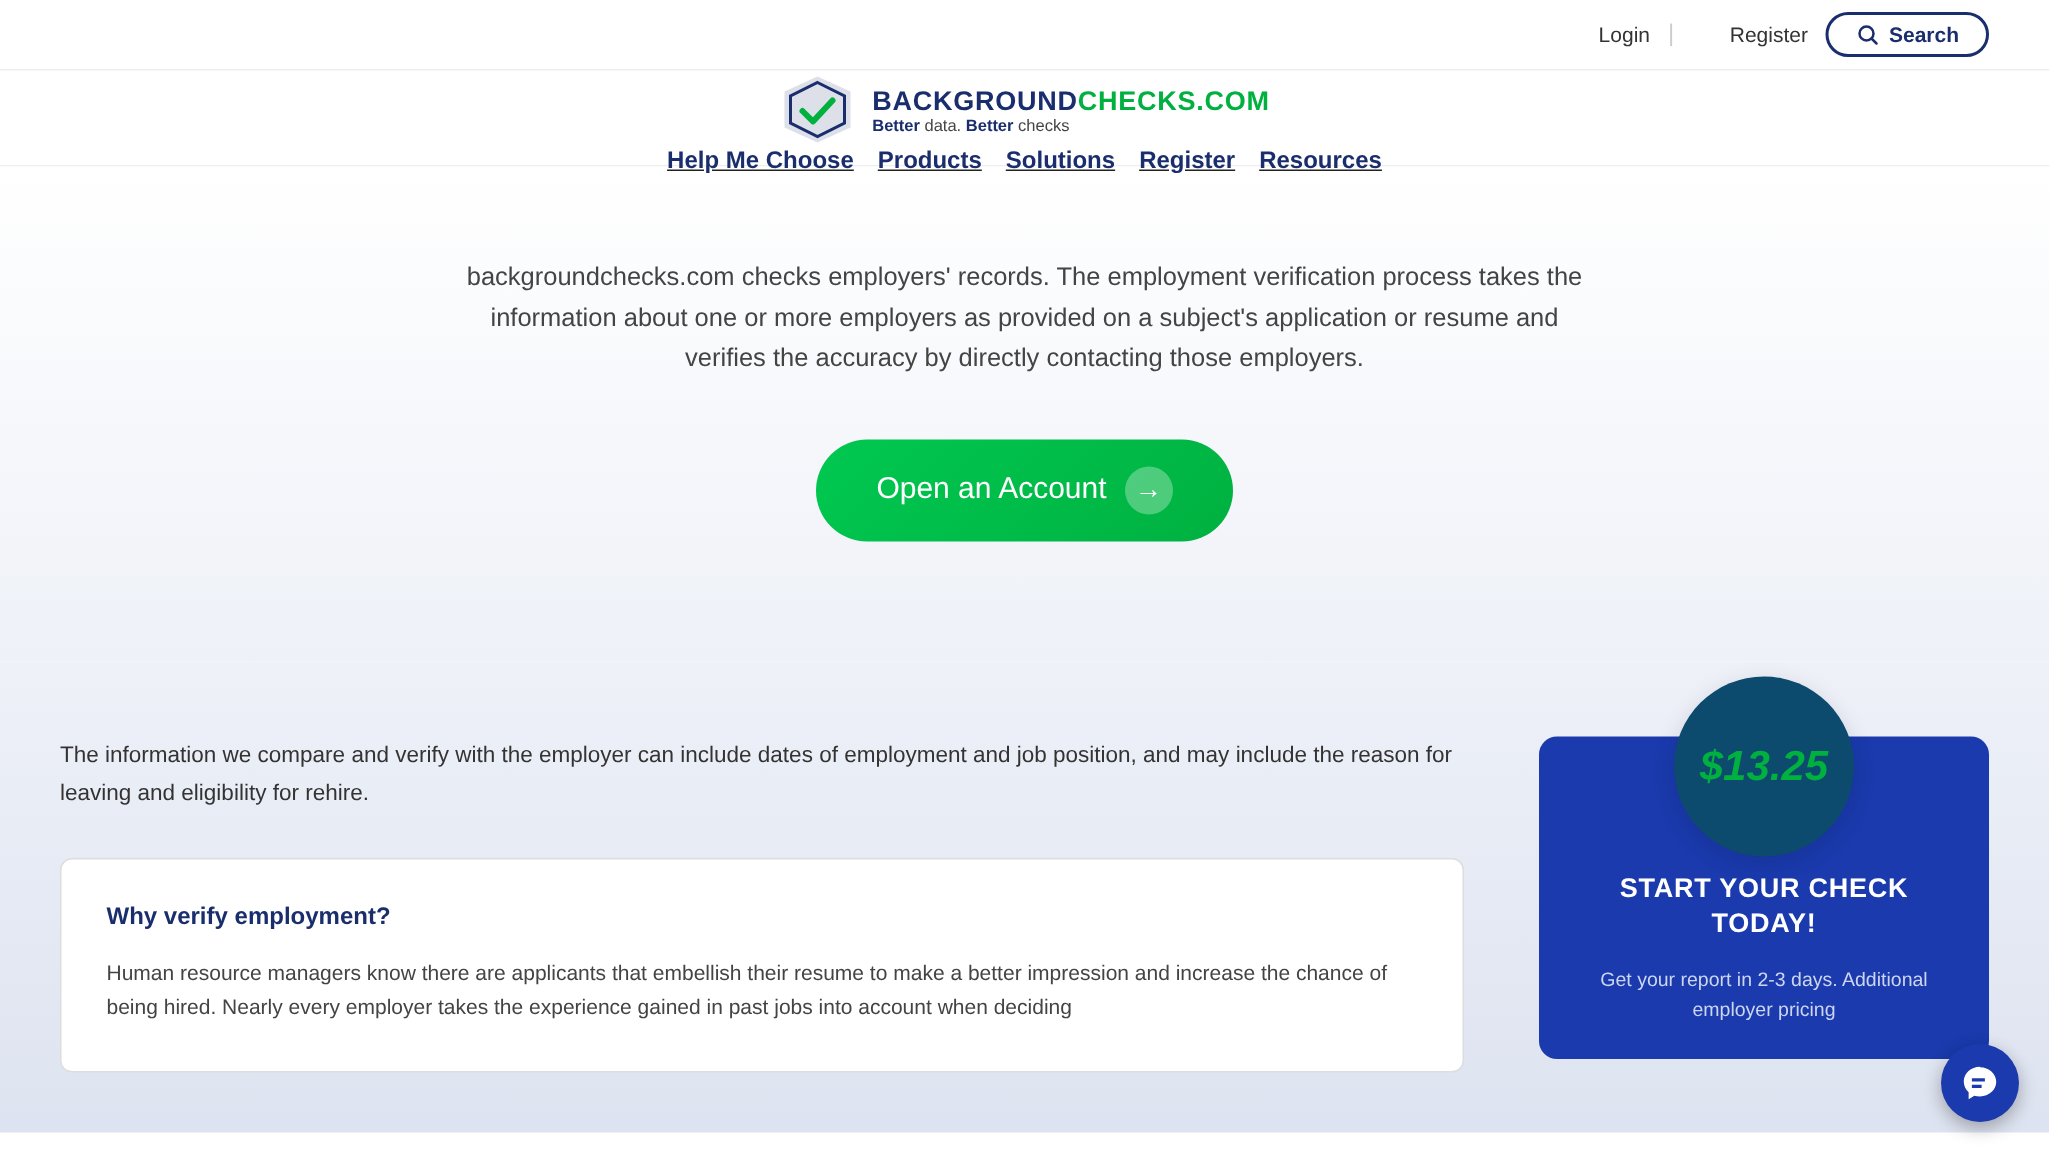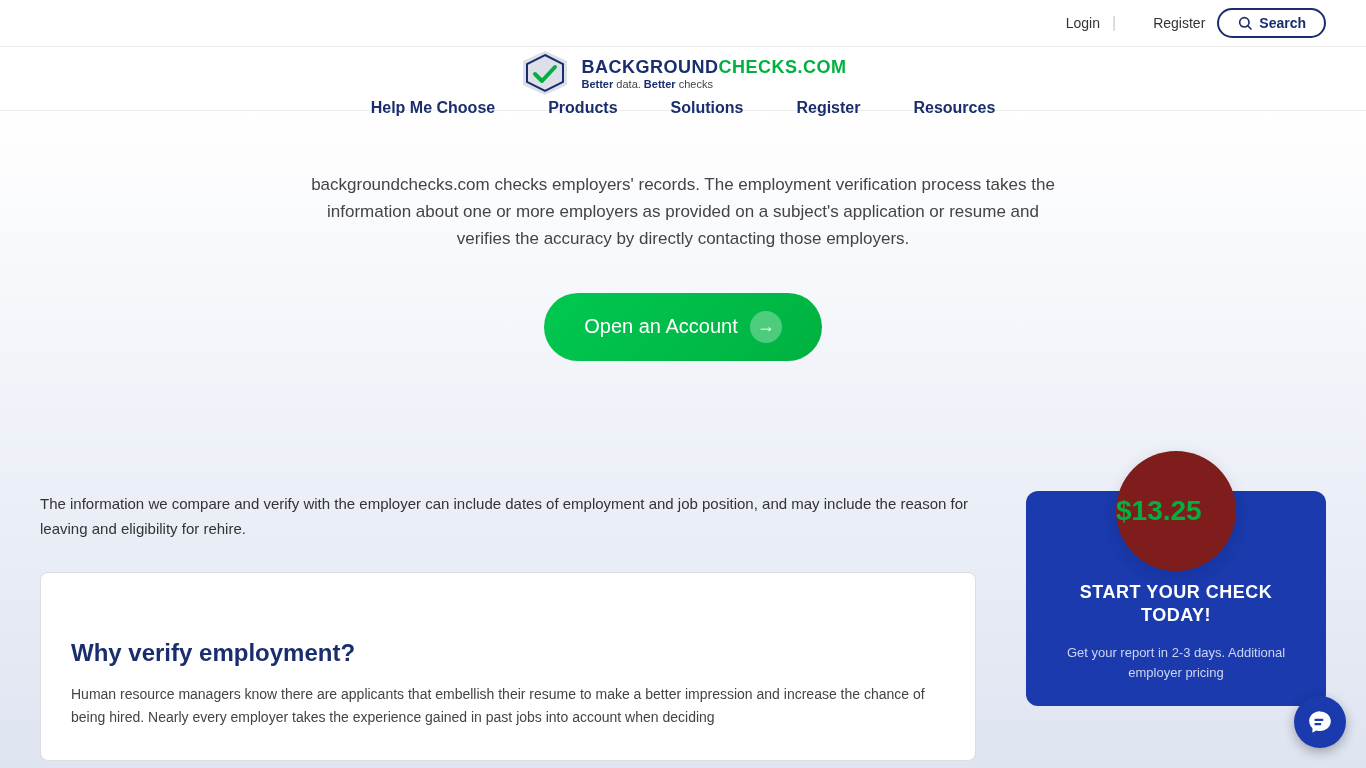--- a/index.html
+++ b/index.html
@@ -68,22 +68,23 @@
     .logo-title .blue { color: #1a2e6e; }
     .logo-title .green { color: #00b140; }
     .logo-subtitle {
       font-size: 11px;
       color: #444;
     }
     .logo-subtitle .bold { font-weight: 700; color: #1a2e6e; }
 
     .nav-links {
       display: flex;
-      gap: 53px;
+      gap: 16px;
       list-style: none;
+      text-decoration: underline;
     }
     .nav-links li a {
       text-decoration: none;
       color: #1a2e6e;
       font-size: 16px;
       font-weight: 600;
     }
 
     
     .hero {
@@ -146,54 +147,55 @@
       line-height: 1.7;
       margin-bottom: 30px;
     }
     .why-box {
       background: #fff;
       border: 1px solid #ddd;
       border-radius: 8px;
       padding: 30px;
     }
     .why-box h3 {
-      font-size: 24px;
+      font-size: 16px;
       font-weight: 800;
       color: #1a2e6e;
       margin-bottom: 16px;
-      margin-top: 36px;
     }
     .why-box p {
       font-size: 14px;
       color: #444;
       line-height: 1.7;
     }
 
     
     .price-card {
       width: 300px;
       background: #1a3aad;
       border-radius: 12px;
       overflow: visible;
       position: relative;
       padding-top: 70px;
       flex-shrink: 0;
     }
     .price-circle {
       width: 120px;
       height: 120px;
-      background: #7f1d1d;
+      background: #0c4a6e;
       border-radius: 50%;
       position: absolute;
       top: -40px;
       left: 50%;
       transform: translateX(-50%);
       display: flex;
       align-items: center;
+      justify-content: center;
       box-shadow: 0 4px 16px rgba(0,0,0,0.12);
+      font-style: italic;
     }
     .price-amount {
       font-size: 28px;
       font-weight: 900;
       color: #00b140;
     }
     .card-body {
       padding: 20px 24px 24px;
       text-align: center;
     }

